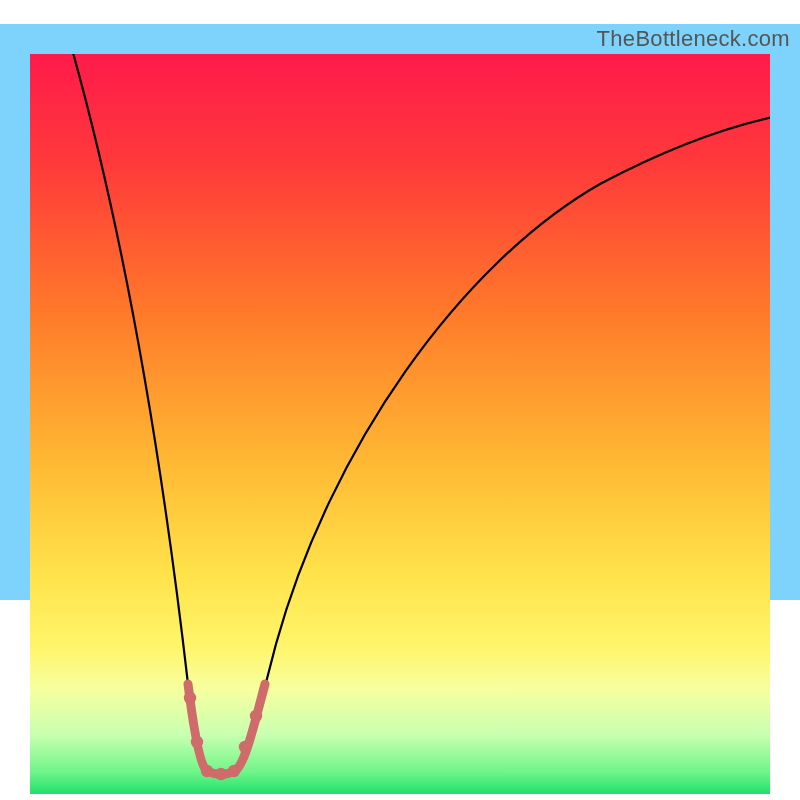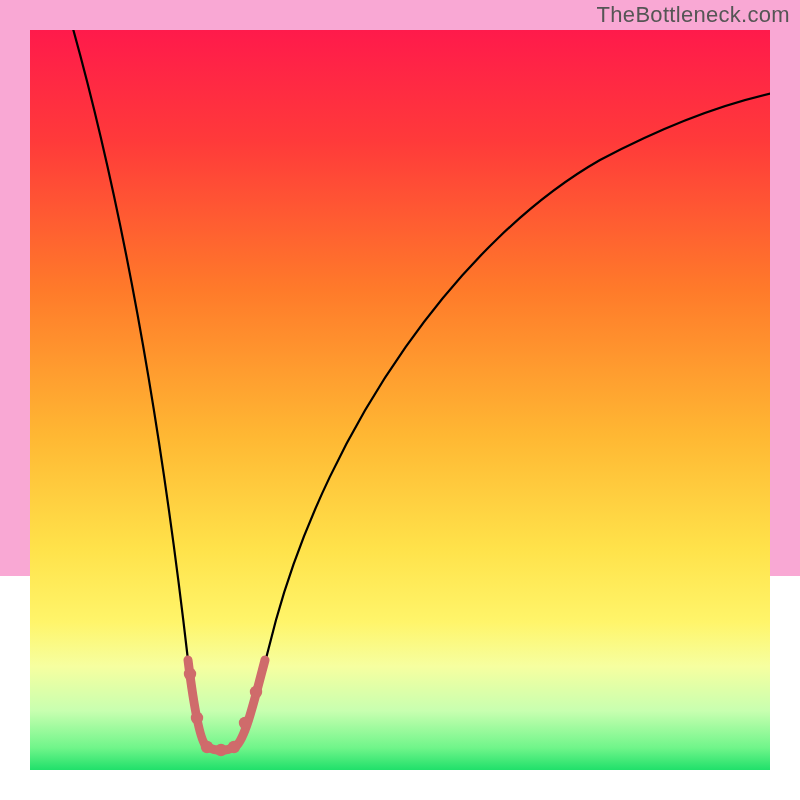--- a/index.html
+++ b/index.html
@@ -6,22 +6,23 @@
     margin: 0;
     padding: 0;
     width: 800px;
     height: 800px;
     overflow: hidden;
     font-family: Arial, Helvetica, sans-serif;
   }
   .frame {
     width: 800px;
     height: 576px;
-    background: #f9a8d4;
+    background: #7dd3fc;
     position: relative;
+    margin-top: 24px;
   }
   .watermark {
     position: absolute;
     top: 2px;
     right: 10px;
     color: #555;
     font-size: 22px;
     font-weight: 500;
     letter-spacing: 0.3px;
     z-index: 5;

